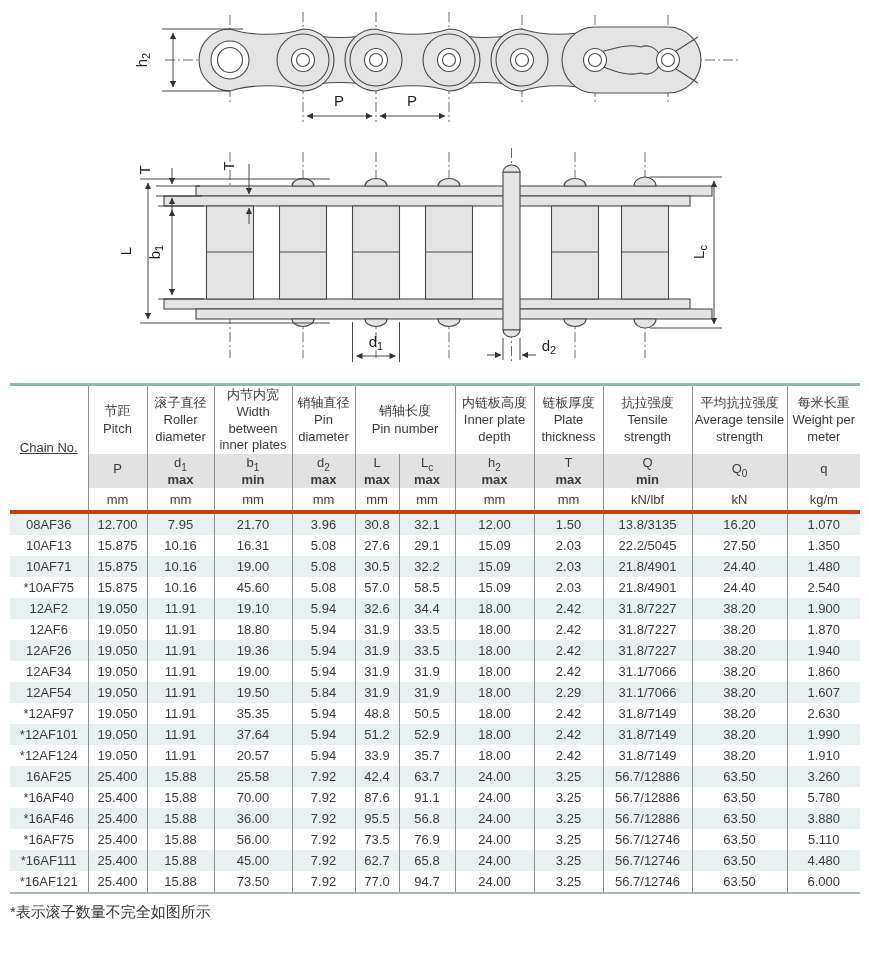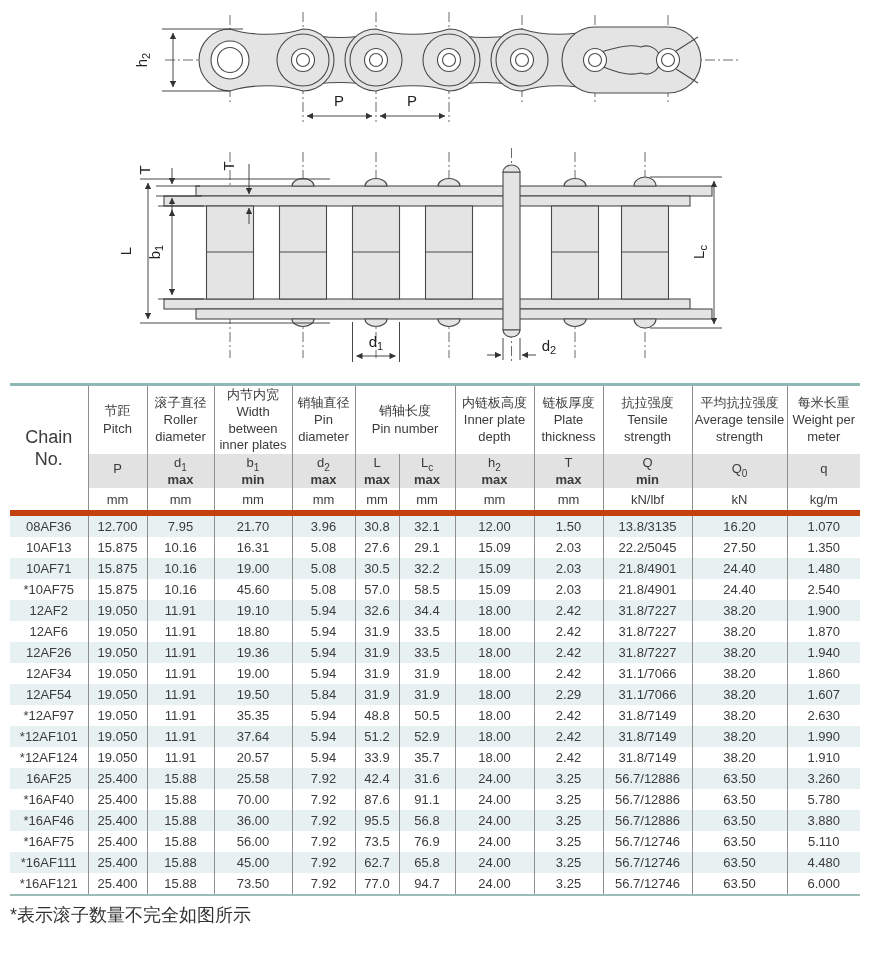--- a/index.html
+++ b/index.html
@@ -22,35 +22,35 @@
   
   .table-wrap {
     width:850px; margin-left:10px;
     border-top:3px solid #8fb8b4; border-bottom:2px solid #9dbcb8;
   }
   table.spec {
     border-collapse:collapse; table-layout:fixed; width:850px;
     font-size:13px; color:#3b3b3b; text-align:center;
   }
   table.spec th, table.spec td { border-left:1px solid #8f8f8f; padding:0 2px; font-weight:normal; }
-  table.spec th.chain { border-left:none; font-size:18px; }
+  table.spec th.chain { border-left:none; font-size:13px;text-decoration:underline; }
   table.spec tbody td:first-child { border-left:none; }
   tr.names th { height:68px; vertical-align:middle; line-height:1.25; }
   tr.names .zh { margin-bottom:1px; }
   tr.syms  th { height:34px; background:#e2e2e2; vertical-align:middle; line-height:1.05; }
   tr.units th { height:22px; vertical-align:middle;text-align:center; }
   tbody td { height:21px; }
   tbody tr:nth-child(odd) { background:#e8f1f1; }
-  tbody tr:first-child td { border-top:6px solid #c2410c; }
+  tbody tr:first-child td { border-top:4px solid #c2410c; }
   .sym { display:block; }
   .sym sub { font-size:10px; }
   .qual { display:block;font-weight:bold; }
   .qual:empty { display:none; }
   
-  .footnotes { margin:7px 0 0 10px; font-size:18px; color:#333; line-height:1.4; }
+  .footnotes { margin:7px 0 0 10px; font-size:15px; color:#333; line-height:1.4; }
 </style>
 </head>
 <body>
 
 <div class="page">
 
   <svg class="drawing" width="869" height="383" viewBox="0 0 869 383">
     <defs>
       <marker id="ah" viewBox="0 0 10 10" refX="9.5" refY="5" markerWidth="10" markerHeight="7" orient="auto-start-reverse">
         <path d="M0 0 L10 5 L0 10 z" fill="#333"></path>
@@ -483,21 +483,21 @@
             <td>38.20</td>
             <td>1.910</td>
           </tr>
           <tr>
             <td>16AF25</td>
             <td>25.400</td>
             <td>15.88</td>
             <td>25.58</td>
             <td>7.92</td>
             <td>42.4</td>
-            <td>31.6</td>
+            <td>63.7</td>
             <td>24.00</td>
             <td>3.25</td>
             <td>56.7/12886</td>
             <td>63.50</td>
             <td>3.260</td>
           </tr>
           <tr>
             <td>*16AF40</td>
             <td>25.400</td>
             <td>15.88</td>

